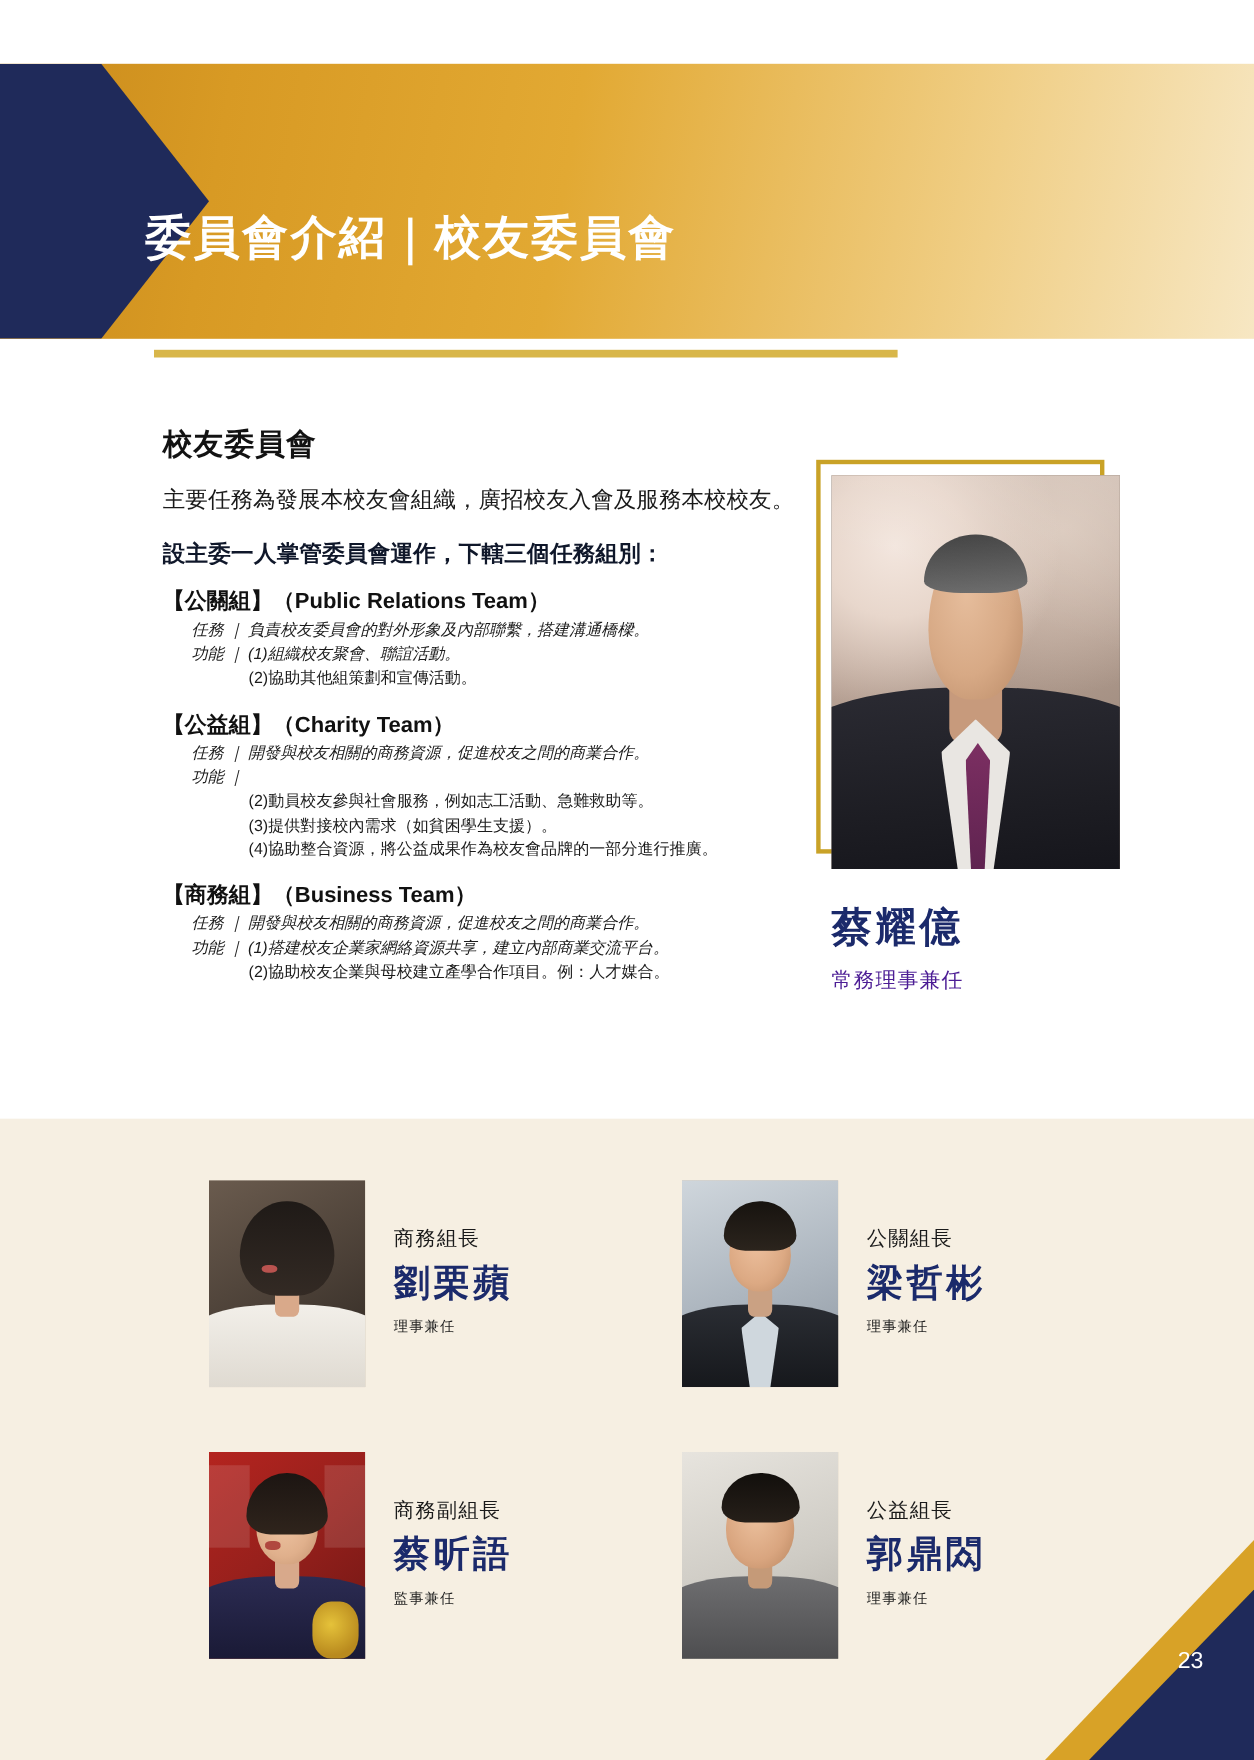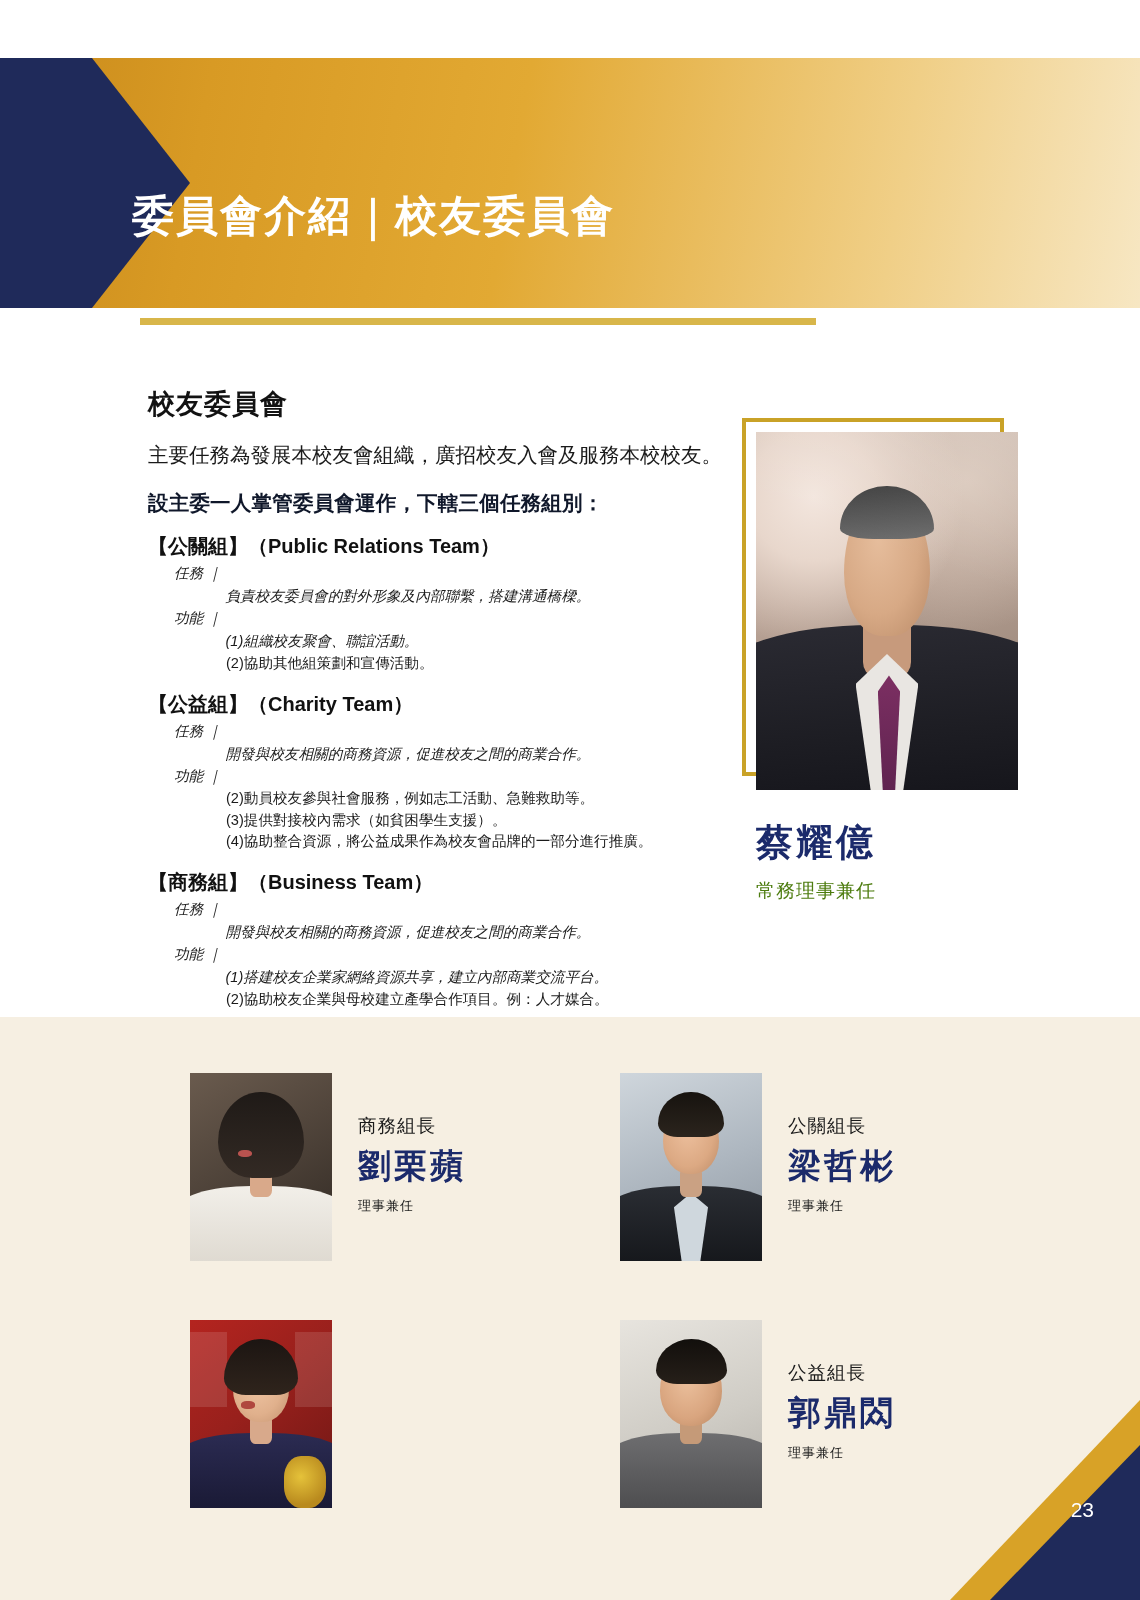--- a/index.html
+++ b/index.html
@@ -79,21 +79,21 @@
   .row {
     font-size: 14.6px;
     line-height: 1.5;
     color: #1b1b1b;
     padding-left: 26px;
     display: flex;
     font-style: italic;
   }
   .row .lbl { white-space: nowrap; }
   .row .sep { margin: 0 4px; }
-  .row .val { flex: 1; margin-top: 23px; }
+  .row .val { flex: 1; }
   .subline {
     font-size: 14.6px;
     line-height: 1.5;
     color: #1b1b1b;
     padding-left: 26px;
   }
   .subline.indent { padding-left: 78px; }
   .subline.indent2 { padding-left: 100px; }
 
   
@@ -178,21 +178,21 @@
   }
   .chair-name {
     font-size: 37px;
     font-weight: 700;
     color: #1b2a6b;
     letter-spacing: 3px;
     margin-bottom: 10px;
   }
   .chair-extra {
     font-size: 19px;
-    color: #4d7c0f;
+    color: #4c1d95;
     letter-spacing: 1px;
   }
 
   
   .bottom-panel {
     position: absolute;
     left: 0; top: 1017px;
     width: 1140px; height: 583px;
     background: #f6efe2;
   }
@@ -402,20 +402,25 @@
       <div class="pb pb-bg" style="background:linear-gradient(140deg,#b4241f 0%,#98201c 45%,#6d1714 100%)"></div>
       <div class="pb" style="left:0;top:6%;width:26%;height:40%;background:rgba(255,255,255,0.12)"></div>
       <div class="pb" style="left:74%;top:6%;width:26%;height:40%;background:rgba(255,255,255,0.12)"></div>
       <div class="pb pb-body" style="background:linear-gradient(180deg,#2b2b52 0%,#191934 100%)"></div>
       <div class="pb pb-neck" style="background:#d8a98b"></div>
       <div class="pb pb-head" style="background:radial-gradient(ellipse at 44% 34%,#f2c9a8 0%,#e0b08c 60%,#c08f6d 100%)"></div>
       <div class="pb pb-hair" style="background:linear-gradient(180deg,#1c1512 0%,#2f241c 100%);left:24%;width:52%;height:30%"></div>
       <div class="pb" style="left:36%;top:43%;width:10%;height:4%;background:#b0473f;border-radius:40%"></div>
       <div class="pb" style="left:66%;top:72%;width:30%;height:28%;background:radial-gradient(circle at 40% 40%,#e5c23a 0%,#b98a1e 70%);border-radius:40%"></div>
     </div>
+    <div class="p-info">
+      <div class="p-role">商務副組長</div>
+      <div class="p-name">蔡昕語</div>
+      <div class="p-extra">監事兼任</div>
+    </div>
   </div>
 
   <div class="person">
     <div class="p-photo">
       <div class="pb pb-bg" style="background:linear-gradient(160deg,#e7e4de 0%,#cfccc5 55%,#b3b0a9 100%)"></div>
       <div class="pb pb-body" style="background:linear-gradient(180deg,#6e6e70 0%,#4c4c4e 100%)"></div>
       <div class="pb pb-neck" style="background:#c59a78"></div>
       <div class="pb pb-head" style="background:radial-gradient(ellipse at 44% 34%,#edc29f 0%,#d9a57f 60%,#b7855f 100%);left:28%;width:44%;height:40%"></div>
       <div class="pb pb-hair" style="background:linear-gradient(180deg,#120f0c 0%,#261f19 100%);left:25%;width:50%;height:24%"></div>
     </div>

